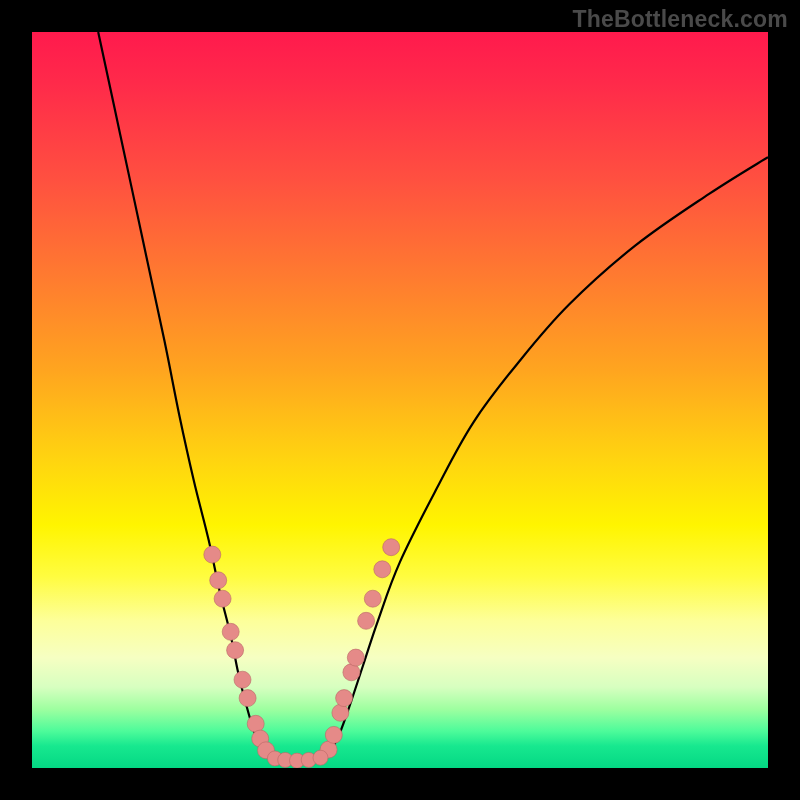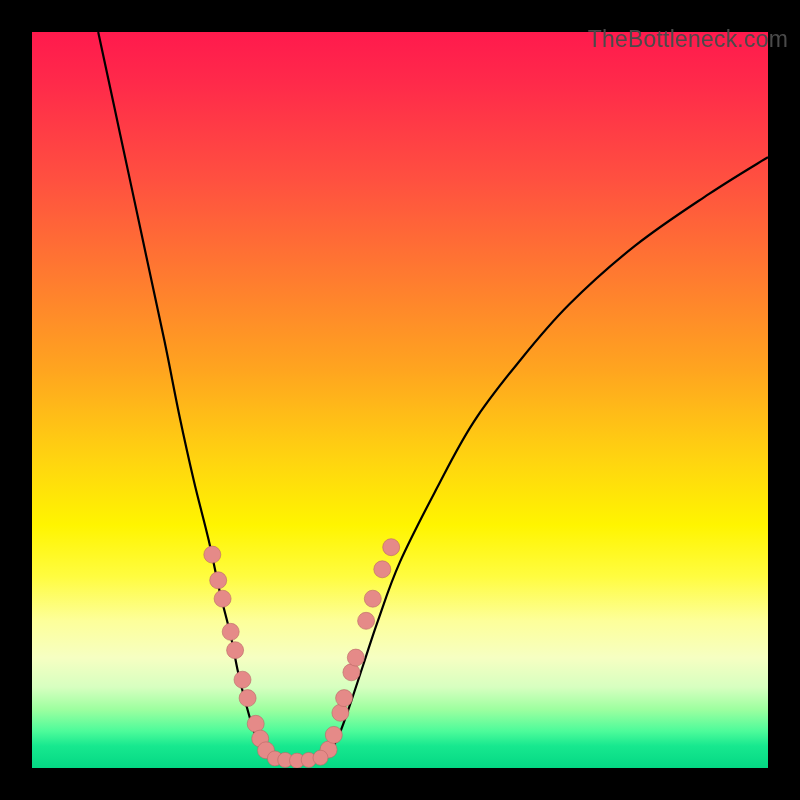--- a/index.html
+++ b/index.html
@@ -45,24 +45,23 @@
       #4dfb9a 95%,
       #17e88f 97%,
       #04d884 100%);
   }
   .watermark {
     position: absolute;
     top: 6px;
     right: 12px;
     color: #4a4a4a;
     font-size: 23px;
-    font-weight: 400;
+    font-weight: 700;
     letter-spacing: 0.2px;
     user-select: none;
-    margin-top: 20px;
   }
   svg.curves {
     position: absolute;
     inset: 0;
   }
   .curve {
     fill: none;
     stroke: #000;
     stroke-width: 2.2;
   }

